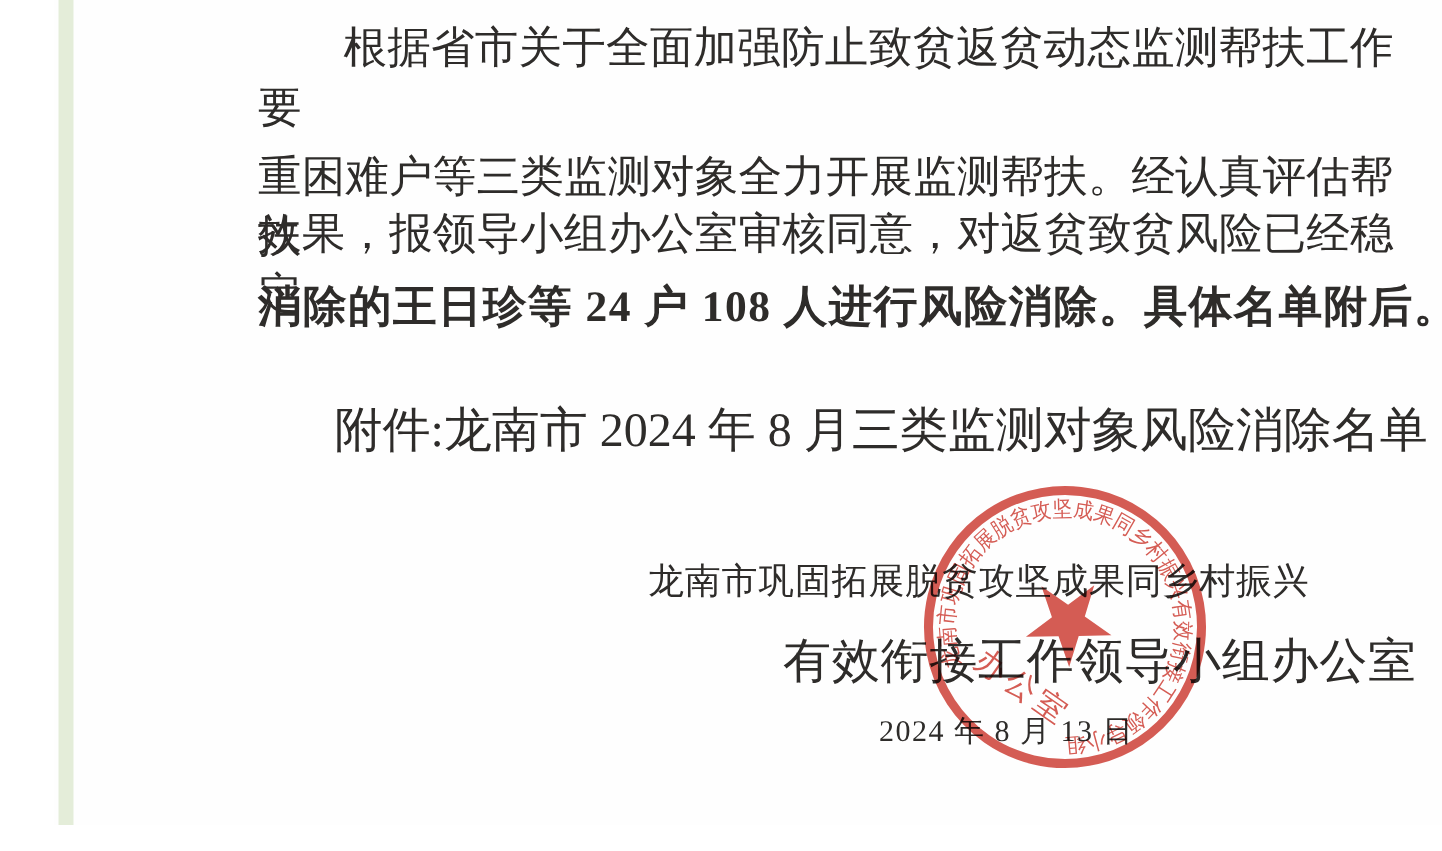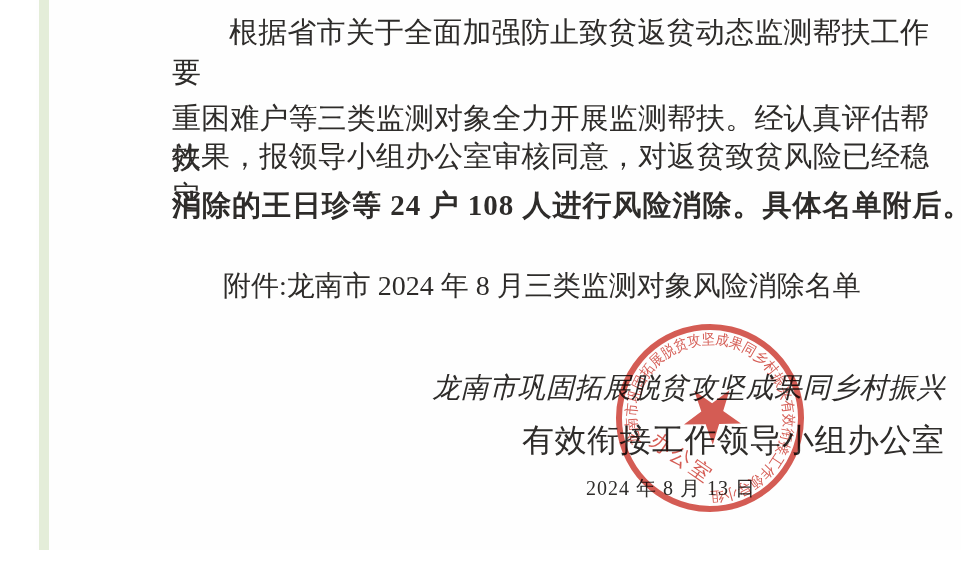--- a/index.html
+++ b/index.html
@@ -25,22 +25,22 @@
   .body-line{
     left:136px;width:757px;height:42px;
     text-align:justify;
     text-align-last:justify;
   }
   .body-line.first{ text-indent:57px; }
   .body-line.last{
     text-align:left;text-align-last:left;
     letter-spacing:1px;white-space:nowrap;font-weight:bold;
   }
-  .attachment{ left:187px;top:266px;white-space:nowrap;font-size:28px; }
-  .sig1{ left:396px;top:368px;white-space:nowrap;font-size:28px;letter-spacing:0.5px;font-style:italic; }
+  .attachment{ left:187px;top:266px;white-space:nowrap;font-size:32px; }
+  .sig1{ left:396px;top:368px;white-space:nowrap;font-size:24px;letter-spacing:0.5px; }
   .sig2{ left:486px;top:420px;white-space:nowrap;font-size:32px;letter-spacing:0.5px; }
   .sig-date{ left:550px;top:468px;white-space:nowrap;font-size:20px;letter-spacing:1px; }
   .seal{
     position:absolute;left:574px;top:318px;width:200px;height:200px;
     mix-blend-mode:multiply;
     opacity:0.88;
     pointer-events:none;
   }
   .seal text{ font-family:"Liberation Serif","DejaVu Serif",serif; }
 </style>

